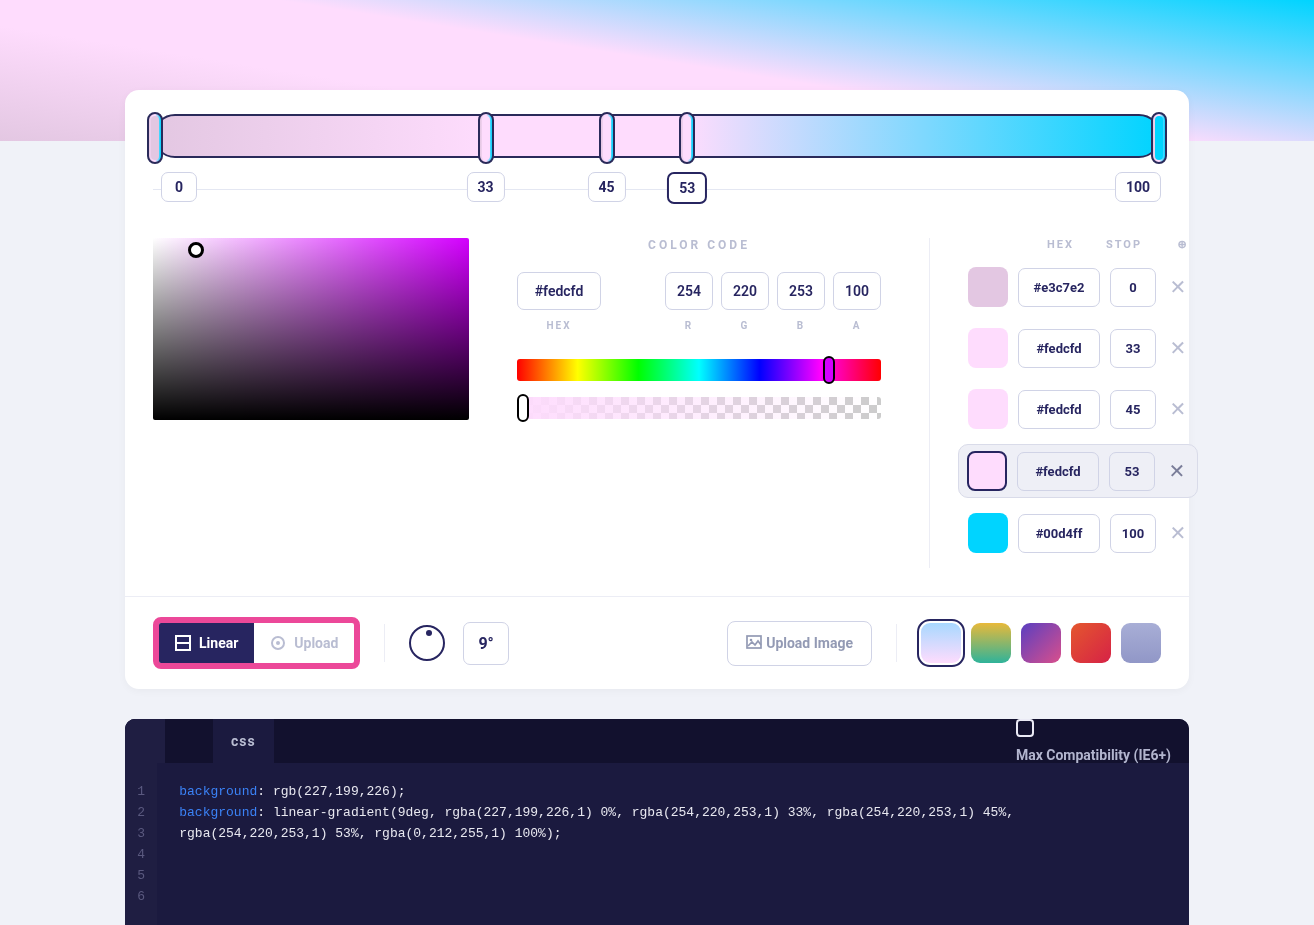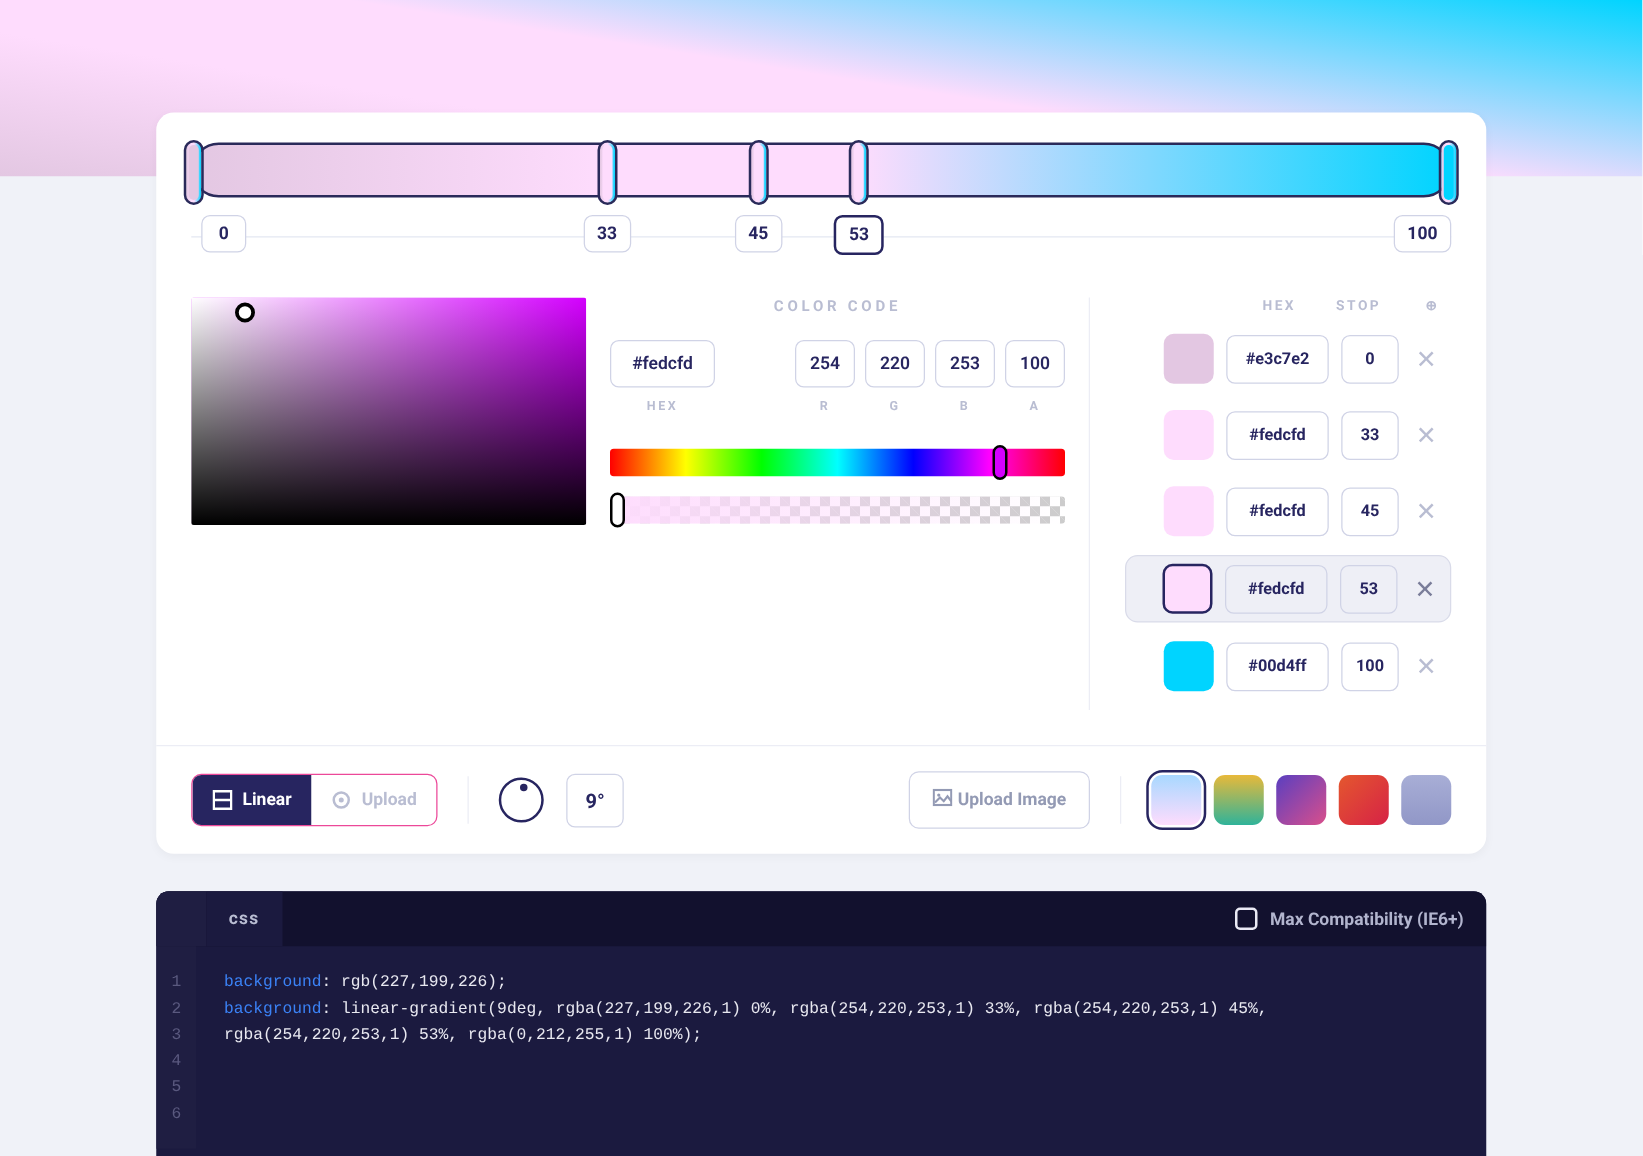--- a/index.html
+++ b/index.html
@@ -67,21 +67,21 @@
 }
 .stops-line {
   position: absolute;
   top: 17px; left: 0; right: 0;
   height: 1px;
   background: #e4e7f2;
 }
 .mid {
   display: flex;
   padding: 20px 28px 28px;
-  gap: 19px;
+  gap: 48px;
 }
 .picker-col { flex: 0 0 316px; }
 .saturation {
   width: 316px; height: 182px;
   background:
     linear-gradient(to top, #000, rgba(0,0,0,0)),
     linear-gradient(to right, #fff, rgba(255,255,255,0)),
     #d400ff;
   border-radius: 2px;
   position: relative;
@@ -236,21 +236,21 @@
 .stop-row.active .row-del { color: #7a7d99; }
 .bottom-bar {
   border-top: 1px solid #ecedf5;
   padding: 20px 28px;
   display: flex;
   align-items: center;
   gap: 18px;
 }
 .toggle-group {
   display: flex;
-  border: 1px solid #ec4899;
+  border: 6px solid #ec4899;
   border-radius: 8px;
   overflow: hidden;
 }
 .toggle-btn {
   padding: 12px 16px;
   font-size: 14px;
   font-weight: 700;
   display: flex;
   align-items: center;
   gap: 8px;
@@ -307,42 +307,44 @@
   border-radius: 10px;
   overflow: hidden;
   background: #1b1a3f;
 }
 .code-head {
   display: flex;
   align-items: center;
   background: #12112e;
   padding: 0;
   height: 44px;
+  gap: 48px;
 }
 .gutter-head { width: 40px; height: 100%; background: #1f1e42; }
 .css-tab {
   padding: 0 18px;
   height: 100%;
   display: flex;
   align-items: center;
   background: #1b1a3f;
   color: #b9bdd2;
   font-weight: 700;
   font-size: 14px;
   letter-spacing: 1px;
 }
 .code-head .spacer { flex: 1; }
 .compat {
   display: flex;
-  align-items: flex-end;
+  align-items: flex-start;
   gap: 10px;
   color: #b2b5ce;
   font-weight: 700;
   font-size: 14px;
   padding-right: 18px;
+  flex-direction: column;
 }
 .compat .cb {
   width: 18px; height: 18px;
   border: 2px solid #eaeaf5;
   border-radius: 4px;
 }
 .code-body {
   display: flex;
   font-family: "SFMono-Regular", Consolas, "Liberation Mono", Menlo, monospace;
   font-size: 13px;

